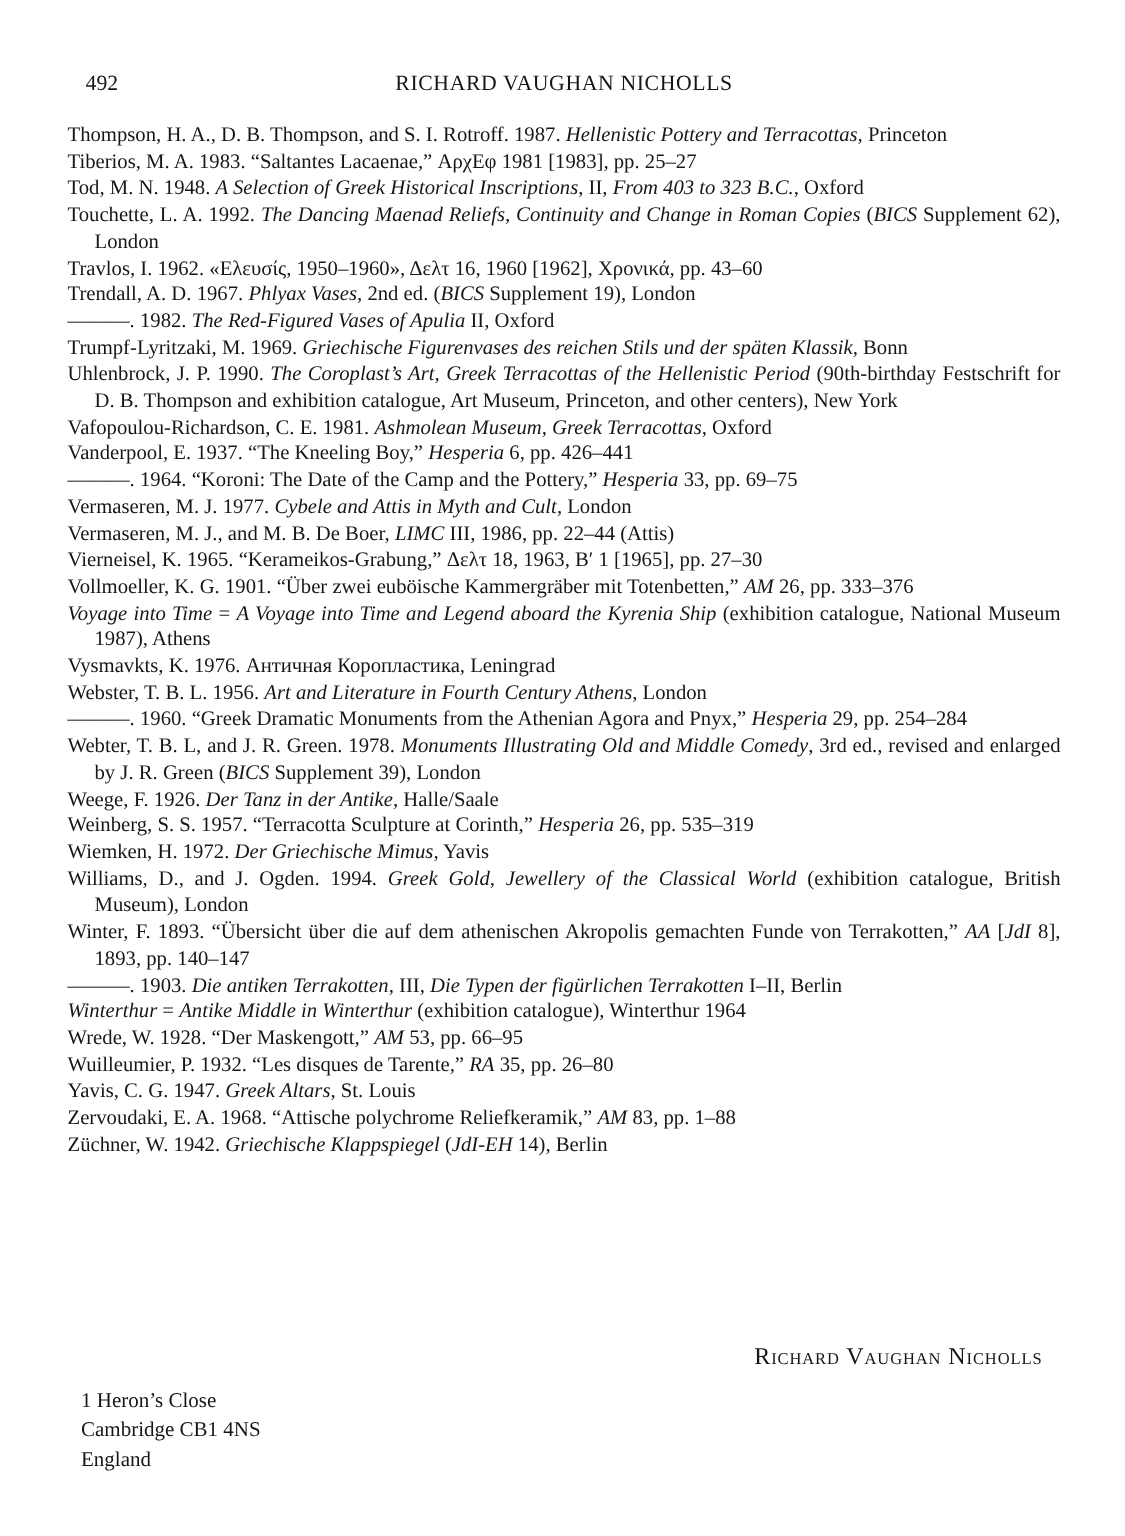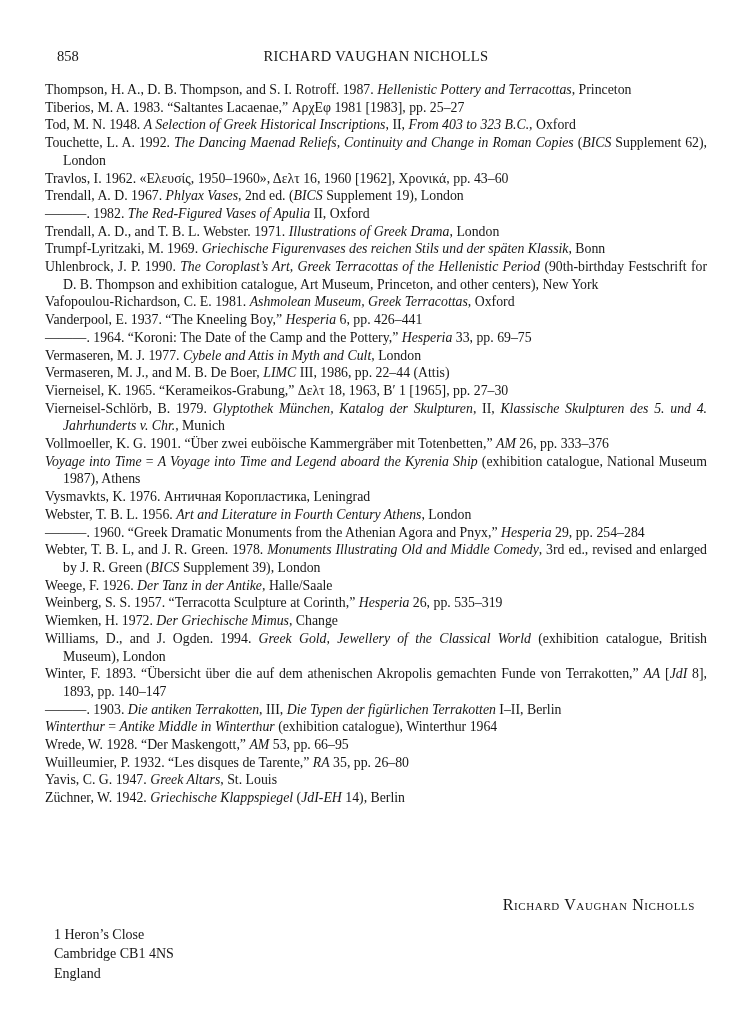--- a/index.html
+++ b/index.html
@@ -66,58 +66,57 @@
     line-height: 19.3px;
   }
   .address div { margin: 0; }
 </style>
 </head>
 <body>
 
 <div class="page">
 
   <div class="header">
-    <span class="page-number">858</span>
+    <span class="page-number">492</span>
     <span class="running-title">RICHARD VAUGHAN NICHOLLS</span>
   </div>
 
   <div class="bibliography">
       <p class="entry"><span>Thompson, H. A., D. B. Thompson, and S. I. Rotroff. 1987. </span><i>Hellenistic Pottery and Terracottas</i><span>, Princeton</span></p>
       <p class="entry"><span>Tiberios, M. A. 1983. “Saltantes Lacaenae,” ΑρχΕφ 1981 [1983], pp. 25–27</span></p>
       <p class="entry"><span>Tod, M. N. 1948. </span><i>A Selection of Greek Historical Inscriptions</i><span>, II, </span><i>From 403 to 323 B.C.</i><span>, Oxford</span></p>
       <p class="entry"><span>Touchette, L. A. 1992. </span><i>The Dancing Maenad Reliefs, Continuity and Change in Roman Copies</i><span> (</span><i>BICS</i><span> Supplement 62), London</span></p>
       <p class="entry"><span>Travlos, I. 1962. «Ελευσίς, 1950–1960», Δελτ 16, 1960 [1962], Χρονικά, pp. 43–60</span></p>
       <p class="entry"><span>Trendall, A. D. 1967. </span><i>Phlyax Vases</i><span>, 2nd ed. (</span><i>BICS</i><span> Supplement 19), London</span></p>
       <p class="entry"><span>———. 1982. </span><i>The Red-Figured Vases of Apulia</i><span> II, Oxford</span></p>
-      <p class="entry"><span>Trendall, A. D., and T. B. L. Webster. 1971. </span><i>Illustrations of Greek Drama</i><span>, London</span></p>
       <p class="entry"><span>Trumpf-Lyritzaki, M. 1969. </span><i>Griechische Figurenvases des reichen Stils und der späten Klassik</i><span>, Bonn</span></p>
       <p class="entry"><span>Uhlenbrock, J. P. 1990. </span><i>The Coroplast’s Art, Greek Terracottas of the Hellenistic Period</i><span> (90th-birthday Festschrift for D. B. Thompson and exhibition catalogue, Art Museum, Princeton, and other centers), New York</span></p>
       <p class="entry"><span>Vafopoulou-Richardson, C. E. 1981. </span><i>Ashmolean Museum, Greek Terracottas</i><span>, Oxford</span></p>
       <p class="entry"><span>Vanderpool, E. 1937. “The Kneeling Boy,” </span><i>Hesperia</i><span> 6, pp. 426–441</span></p>
       <p class="entry"><span>———. 1964. “Koroni: The Date of the Camp and the Pottery,” </span><i>Hesperia</i><span> 33, pp. 69–75</span></p>
       <p class="entry"><span>Vermaseren, M. J. 1977. </span><i>Cybele and Attis in Myth and Cult</i><span>, London</span></p>
       <p class="entry"><span>Vermaseren, M. J., and M. B. De Boer, </span><i>LIMC</i><span> III, 1986, pp. 22–44 (Attis)</span></p>
       <p class="entry"><span>Vierneisel, K. 1965. “Kerameikos-Grabung,” Δελτ 18, 1963, Β′ 1 [1965], pp. 27–30</span></p>
-      <p class="entry"><span>Vierneisel-Schlörb, B. 1979. </span><i>Glyptothek München, Katalog der Skulpturen</i><span>, II, </span><i>Klassische Skulpturen des 5. und 4. Jahrhunderts v. Chr.</i><span>, Munich</span></p>
       <p class="entry"><span>Vollmoeller, K. G. 1901. “Über zwei euböische Kammergräber mit Totenbetten,” </span><i>AM</i><span> 26, pp. 333–376</span></p>
       <p class="entry"><i>Voyage into Time</i><span> = </span><i>A Voyage into Time and Legend aboard the Kyrenia Ship</i><span> (exhibition catalogue, National Museum 1987), Athens</span></p>
       <p class="entry"><span>Vysmavkts, K. 1976. Античная Коропластика, Leningrad</span></p>
       <p class="entry"><span>Webster, T. B. L. 1956. </span><i>Art and Literature in Fourth Century Athens</i><span>, London</span></p>
       <p class="entry"><span>———. 1960. “Greek Dramatic Monuments from the Athenian Agora and Pnyx,” </span><i>Hesperia</i><span> 29, pp. 254–284</span></p>
       <p class="entry"><span>Webter, T. B. L, and J. R. Green. 1978. </span><i>Monuments Illustrating Old and Middle Comedy</i><span>, 3rd ed., revised and enlarged by J. R. Green (</span><i>BICS</i><span> Supplement 39), London</span></p>
       <p class="entry"><span>Weege, F. 1926. </span><i>Der Tanz in der Antike</i><span>, Halle/Saale</span></p>
       <p class="entry"><span>Weinberg, S. S. 1957. “Terracotta Sculpture at Corinth,” </span><i>Hesperia</i><span> 26, pp. 535–319</span></p>
-      <p class="entry"><span>Wiemken, H. 1972. </span><i>Der Griechische Mimus</i><span>, Change</span></p>
+      <p class="entry"><span>Wiemken, H. 1972. </span><i>Der Griechische Mimus</i><span>, Yavis</span></p>
       <p class="entry"><span>Williams, D., and J. Ogden. 1994. </span><i>Greek Gold, Jewellery of the Classical World</i><span> (exhibition catalogue, British Museum), London</span></p>
       <p class="entry"><span>Winter, F. 1893. “Übersicht über die auf dem athenischen Akropolis gemachten Funde von Terrakotten,” </span><i>AA</i><span> [</span><i>JdI</i><span> 8], 1893, pp. 140–147</span></p>
       <p class="entry"><span>———. 1903. </span><i>Die antiken Terrakotten</i><span>, III, </span><i>Die Typen der figürlichen Terrakotten</i><span> I–II, Berlin</span></p>
       <p class="entry"><i>Winterthur</i><span> = </span><i>Antike Middle in Winterthur</i><span> (exhibition catalogue), Winterthur 1964</span></p>
       <p class="entry"><span>Wrede, W. 1928. “Der Maskengott,” </span><i>AM</i><span> 53, pp. 66–95</span></p>
       <p class="entry"><span>Wuilleumier, P. 1932. “Les disques de Tarente,” </span><i>RA</i><span> 35, pp. 26–80</span></p>
       <p class="entry"><span>Yavis, C. G. 1947. </span><i>Greek Altars</i><span>, St. Louis</span></p>
+      <p class="entry"><span>Zervoudaki, E. A. 1968. “Attische polychrome Reliefkeramik,” </span><i>AM</i><span> 83, pp. 1–88</span></p>
       <p class="entry"><span>Züchner, W. 1942. </span><i>Griechische Klappspiegel</i><span> (</span><i>JdI-EH</i><span> 14), Berlin</span></p>
     </div>
 
   <div class="signature">Richard Vaughan Nicholls</div>
 
   <div class="address">
       <div>1 Heron’s Close</div>
       <div>Cambridge CB1 4NS</div>
       <div>England</div>
     </div>

